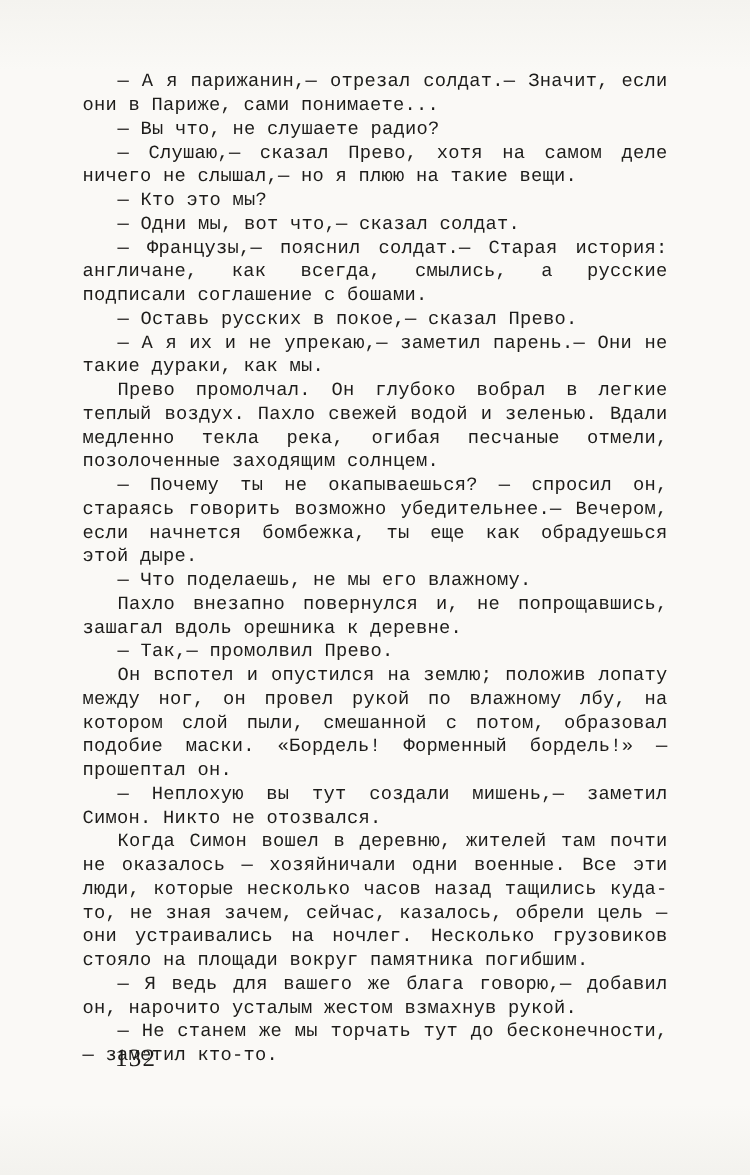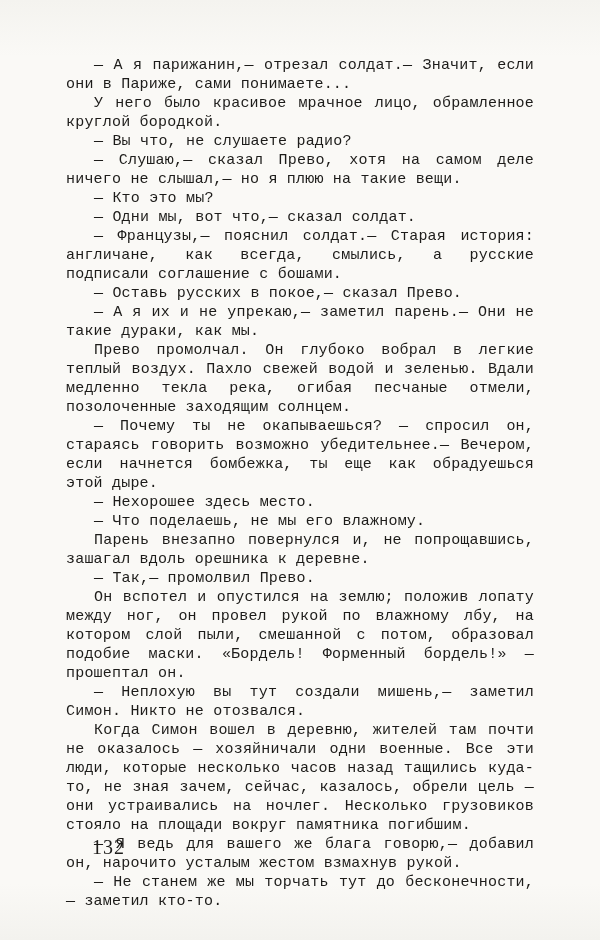--- a/index.html
+++ b/index.html
@@ -44,33 +44,31 @@
     letter-spacing: 1px;
     color: #1d1c1a;
   }
 </style>
 </head>
 <body>
 
 <div class="page">
   <div class="text-block">
       <p class="para">— А я парижанин,— отрезал солдат.— Значит, если они в Париже, сами понимаете...</p>
-      <p class="para">У него было красивое мрачное лицо, обрамленное круглой бородкой.</p>
       <p class="para">— Вы что, не слушаете радио?</p>
       <p class="para">— Слушаю,— сказал Прево, хотя на самом деле ничего не слышал,— но я плюю на такие вещи.</p>
       <p class="para">— Кто это мы?</p>
       <p class="para">— Одни мы, вот что,— сказал солдат.</p>
       <p class="para">— Французы,— пояснил солдат.— Старая история: англичане, как всегда, смылись, а русские подписали соглашение с бошами.</p>
       <p class="para">— Оставь русских в покое,— сказал Прево.</p>
       <p class="para">— А я их и не упрекаю,— заметил парень.— Они не такие дураки, как мы.</p>
       <p class="para">Прево промолчал. Он глубоко вобрал в легкие теплый воздух. Пахло свежей водой и зеленью. Вдали медленно текла река, огибая песчаные отмели, позолоченные заходящим солнцем.</p>
       <p class="para">— Почему ты не окапываешься? — спросил он, стараясь говорить возможно убедительнее.— Вечером, если начнется бомбежка, ты еще как обрадуешься этой дыре.</p>
-      <p class="para">— Нехорошее здесь место.</p>
       <p class="para">— Что поделаешь, не мы его влажному.</p>
-      <p class="para">Парень внезапно повернулся и, не попрощавшись, зашагал вдоль орешника к деревне.</p>
+      <p class="para">Пахло внезапно повернулся и, не попрощавшись, зашагал вдоль орешника к деревне.</p>
       <p class="para">— Так,— промолвил Прево.</p>
       <p class="para">Он вспотел и опустился на землю; положив лопату между ног, он провел рукой по влажному лбу, на котором слой пыли, смешанной с потом, образовал подобие маски. «Бордель! Форменный бордель!» — прошептал он.</p>
       <p class="para">— Неплохую вы тут создали мишень,— заметил Симон. Никто не отозвался.</p>
       <p class="para">Когда Симон вошел в деревню, жителей там почти не оказалось — хозяйничали одни военные. Все эти люди, которые несколько часов назад тащились куда-то, не зная зачем, сейчас, казалось, обрели цель — они устраивались на ночлег. Несколько грузовиков стояло на площади вокруг памятника погибшим.</p>
       <p class="para">— Я ведь для вашего же блага говорю,— добавил он, нарочито усталым жестом взмахнув рукой.</p>
       <p class="para">— Не станем же мы торчать тут до бесконечности,— заметил кто-то.</p>
     </div>
   <div class="page-number">132</div>
 </div>
 

